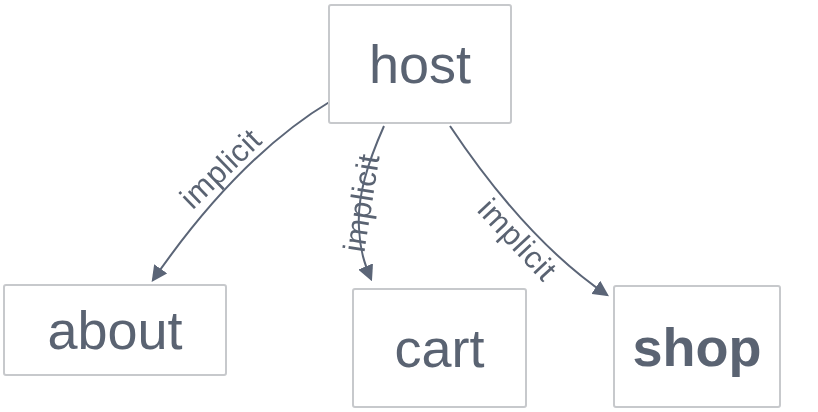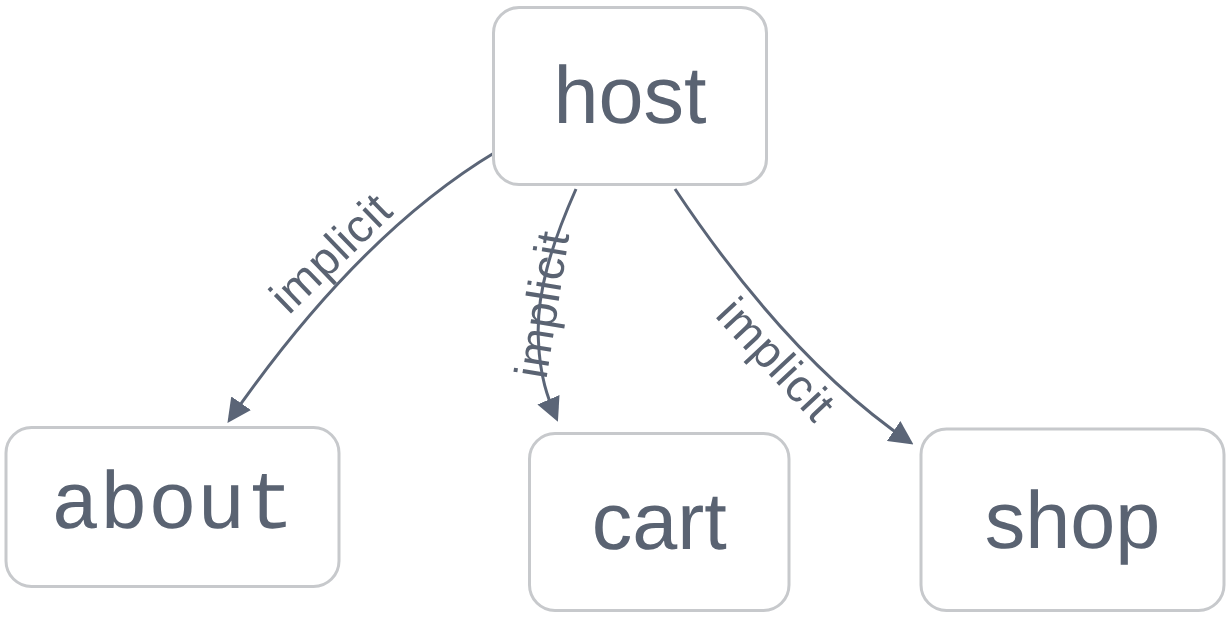--- a/index.html
+++ b/index.html
@@ -23,32 +23,32 @@
   .edges-svg path.edge {
     fill: none;
     stroke: #5b6577;
     stroke-width: 2;
   }
   .node {
     position: absolute;
     z-index: 3;
     background: #ffffff;
     border: 2px solid #c7c9cc;
-    border-radius: 18px;
+    border-radius: 3px;
     display: flex;
     align-items: center;
     justify-content: center;
     font-size: 54px;
     color: #5a6372;
     box-sizing: border-box;
   }
   .node-host  { left: 328px; top: 4px;   width: 184px; height: 120px; }
-  .node-about { left: 3px;   top: 284px; width: 224px; height: 108px; font-family: Liberation Mono, monospace; }
+  .node-about { left: 3px;   top: 284px; width: 224px; height: 92px; }
   .node-cart  { left: 333px; top: 288px; width: 175px; height: 120px; margin-left: 19px; }
-  .node-shop  { left: 613px; top: 285px; width: 204px; height: 123px; }
+  .node-shop  { left: 613px; top: 285px; width: 168px; height: 123px; font-weight: bold; }
   .edge-label {
     position: absolute;
     z-index: 1;
     font-size: 31px;
     letter-spacing: 0.5px;
     color: #5a6372;
     white-space: nowrap;
   }
   .edge-label-1 { left: 221px; top: 169px; transform: translate(-50%,-50%) rotate(-44deg); }
   .edge-label-2 { left: 362px; top: 203px; transform: translate(-50%,-50%) rotate(-81deg); }

